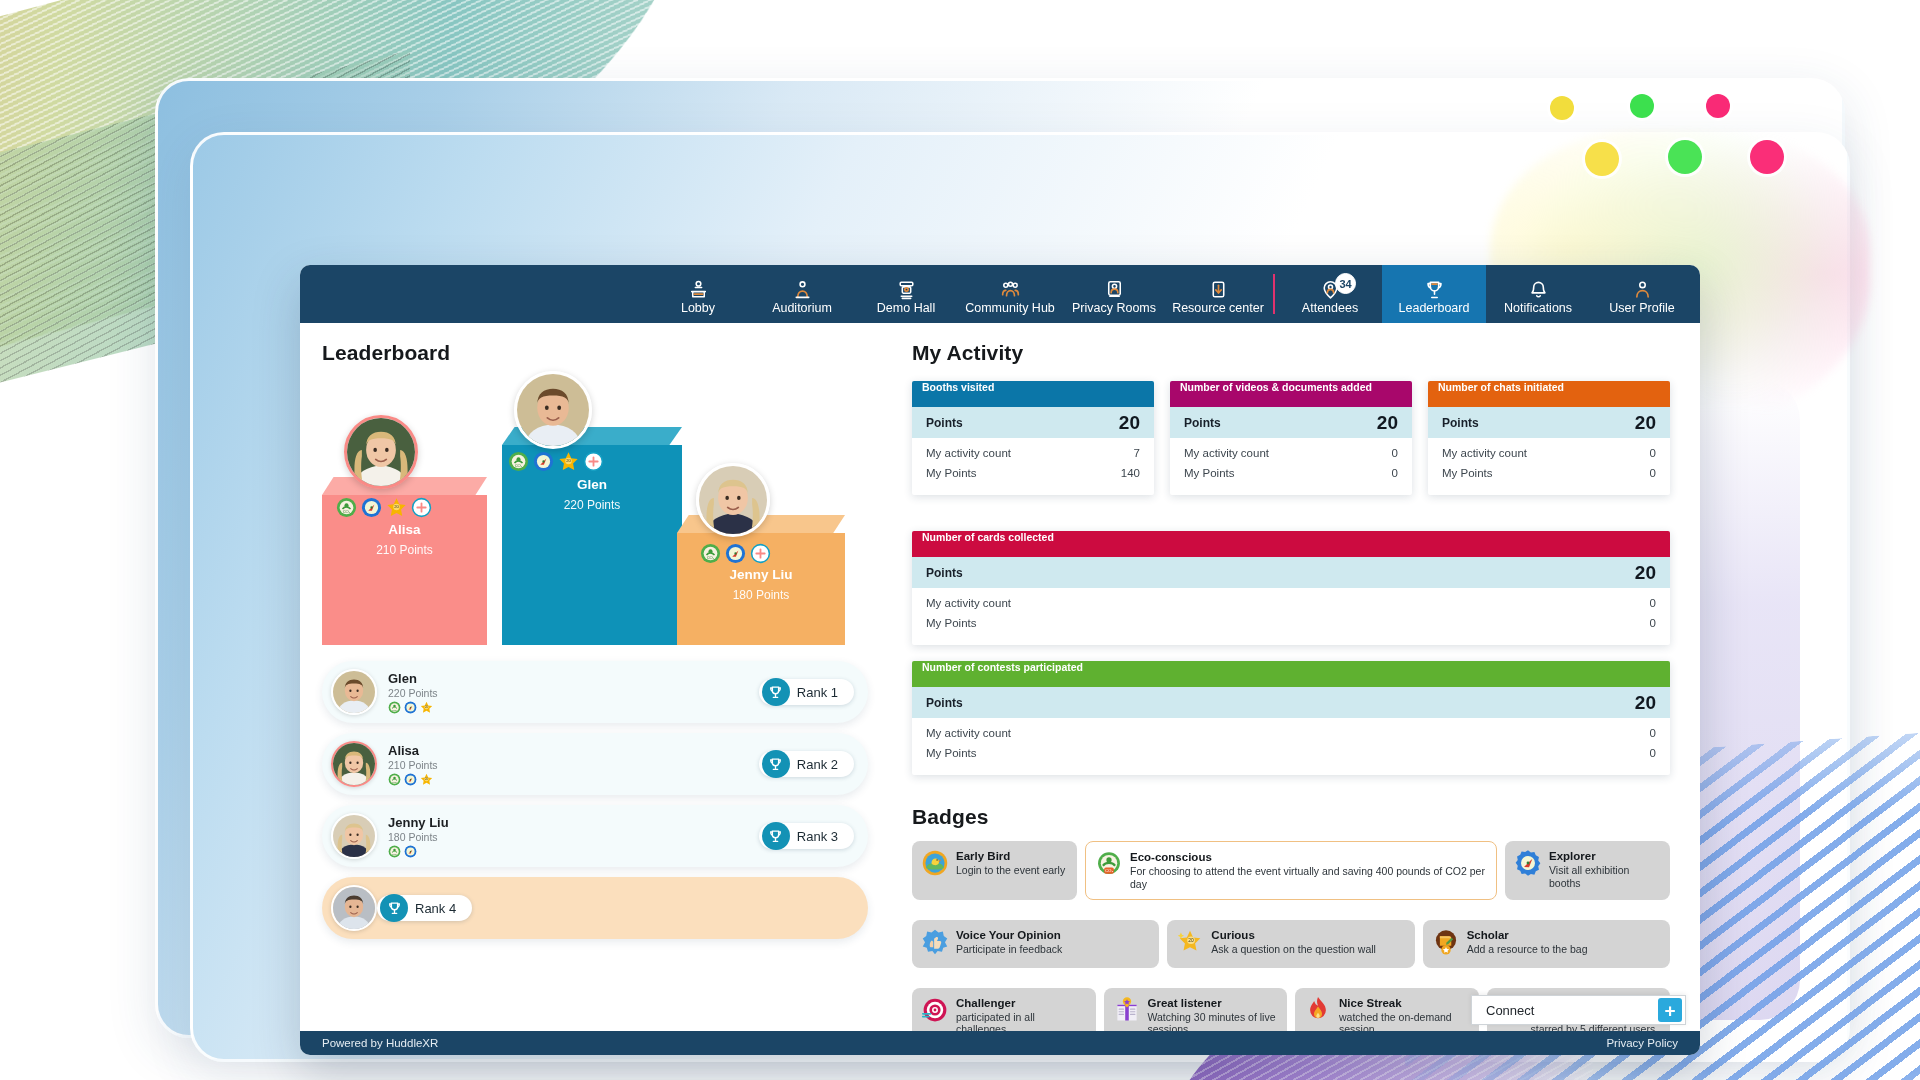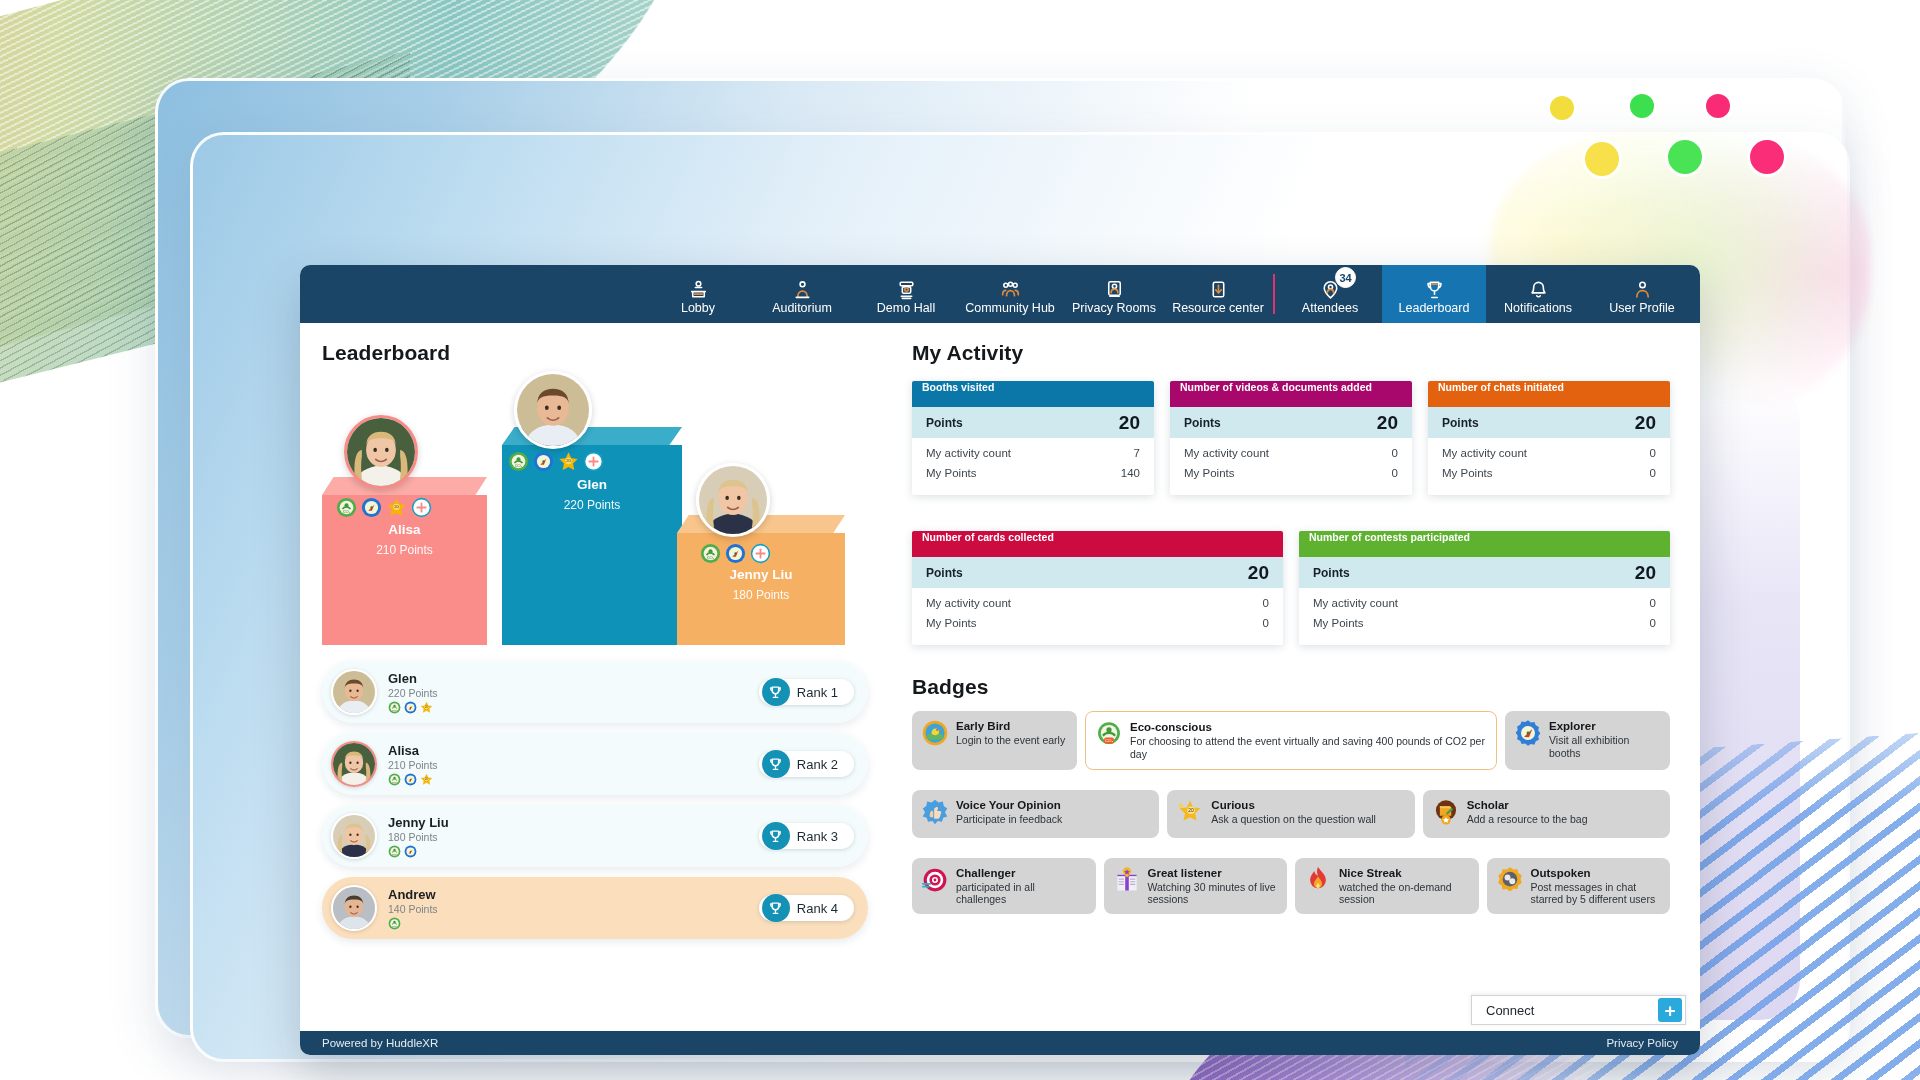--- a/index.html
+++ b/index.html
@@ -111,21 +111,21 @@
     color:#ffffff; cursor:pointer; position:relative;
     padding-top:4px;
   }
   .nav-item.active { background:#1675b0; }
   .nav-item .nav-ico { height:23px; display:flex; align-items:flex-end; }
   .nav-item .nav-lbl { font-size:12.5px; line-height:13px; white-space:nowrap; }
   .nav-sep {
     width:2px; background:#e0326e; margin:9px 3px; flex:none;
   }
   .nav-badge {
-    position:absolute; top:2px; left:57px;
+    position:absolute; top:8px; left:57px;
     min-width:21px; height:21px; border-radius:50%;
     background:#ffffff; color:#1b4566;
     font-size:11px; font-weight:bold;
     display:flex; align-items:center; justify-content:center;
     border:1px solid #ffffff;
   }
 
   
   .body-wrap { flex:1; display:flex; overflow:hidden; background:#fff; }
   .col-left { width:590px; flex:none; padding:18px 22px 0 22px; }
@@ -708,35 +708,20 @@
               <svg class="face-svg" viewBox="0 0 64 64" preserveAspectRatio="xMidYMid slice">
                 <rect width="64" height="64" fill="#b9bec4"></rect>
                 <ellipse cx="32" cy="62" rx="24" ry="17" fill="#dde4ec"></ellipse>
                 <ellipse cx="32" cy="30" rx="14" ry="16" fill="#e5b694"></ellipse>
                 <path d="M18 27c0-10 6-14 14-14s14 4 14 14c0-6-5-8-14-8s-14 2-14 8Z" fill="#4a3c30"></path>
                 <ellipse cx="26.5" cy="30" rx="1.7" ry="2" fill="#3a2c22"></ellipse>
                 <ellipse cx="37.5" cy="30" rx="1.7" ry="2" fill="#3a2c22"></ellipse>
                 <path d="M27 39c3 2.6 7 2.6 10 0" fill="none" stroke="#9b5f4c" stroke-width="1.6" stroke-linecap="round"></path>
               </svg>
             </div>
-            <div class="rank-info">
-              <div class="rank-name">Andrew</div>
-              <div class="rank-pts">140 Points</div>
-              <div class="rank-badges">
-                <span>
-                  <svg class="bdg" viewBox="0 0 22 22" width="13" height="13">
-                    <circle cx="11" cy="11" r="10" fill="#4fae4a"></circle>
-                    <circle cx="11" cy="11" r="7.2" fill="#f6f2e0"></circle>
-                    <path d="M6.8 12.6c2.4-3 5.6-3 8.4 0" fill="none" stroke="#3d9b3a" stroke-width="1.6"></path>
-                    <circle cx="11" cy="8.6" r="2.1" fill="#3d9b3a"></circle>
-                    <text x="11" y="16.3" font-size="4.3" text-anchor="middle" fill="#2f7a2d" font-family="sans-serif">CO₂</text>
-                  </svg>
-                </span>
-              </div>
-            </div>
             <div class="rank-pill">
               <span class="trophy-circ">
                 <svg viewBox="0 0 22 22" width="17" height="17">
                   <path d="M7 4h8v4.6a4 4 0 0 1-8 0Z" fill="none" stroke="#fff" stroke-width="1.7"></path>
                   <path d="M7 5.2H4.8c0 2.6 1 3.8 2.4 4.1M15 5.2h2.2c0 2.6-1 3.8-2.4 4.1" fill="none" stroke="#fff" stroke-width="1.7"></path>
                   <path d="M11 13v2.8M8.2 17.4h5.6" fill="none" stroke="#fff" stroke-width="1.7" stroke-linecap="round"></path>
                 </svg>
               </span>
               <span class="rank-pill-lbl">Rank 4</span>
             </div>
@@ -799,21 +784,21 @@
                 <span>My activity count</span>
                 <span>0</span>
               </div>
               <div class="act-row">
                 <span>My Points</span>
                 <span>0</span>
               </div>
             </div>
           </div>
         </div>
-      <div class="cards-row two" id="cards-row-2" style="margin-top:36px;">
+      <div class="cards-row two" id="cards-row-2" style="margin-top:36px;flex-direction:column;">
           <div class="act-card">
             <div class="act-head" style="background:#cc0b40">
               <span>Number of cards collected</span>
             </div>
             <div class="act-points">
               <span class="lbl">Points</span>
               <span class="val">20</span>
             </div>
             <div class="act-body">
               <div class="act-row">

